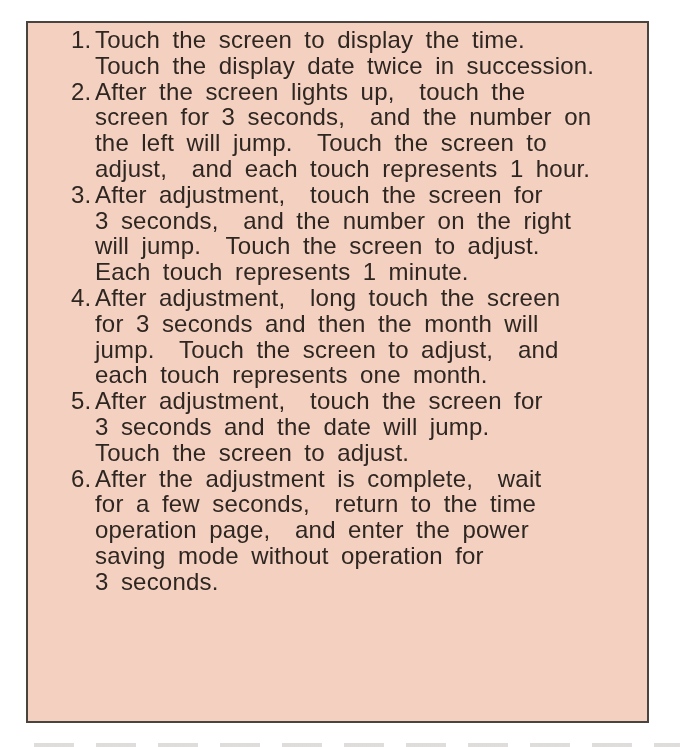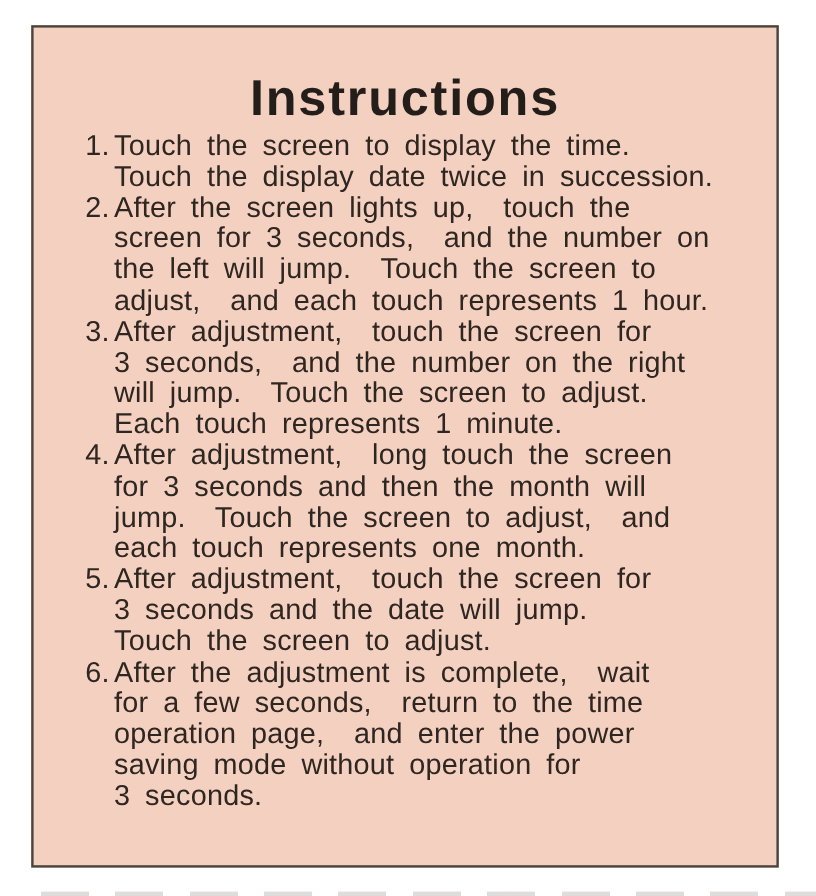--- a/index.html
+++ b/index.html
@@ -63,21 +63,20 @@
       rgba(110,100,92,0.22) 0px,
       rgba(110,100,92,0.22) 40px,
       transparent 40px,
       transparent 62px);
   }
 </style>
 </head>
 <body>
 
 <div class="card">
-  <div class="card-title">Instructions</div>
   <div class="instruction-list">
       <div class="item">
         <span class="num">1.</span>
         <span class="txt">Touch the screen to display the time.<br>Touch the display date twice in succession.</span>
       </div>
       <div class="item">
         <span class="num">2.</span>
         <span class="txt">After the screen lights up,  touch the<br>screen for 3 seconds,  and the number on<br>the left will jump.  Touch the screen to<br>adjust,  and each touch represents 1 hour.</span>
       </div>
       <div class="item">

